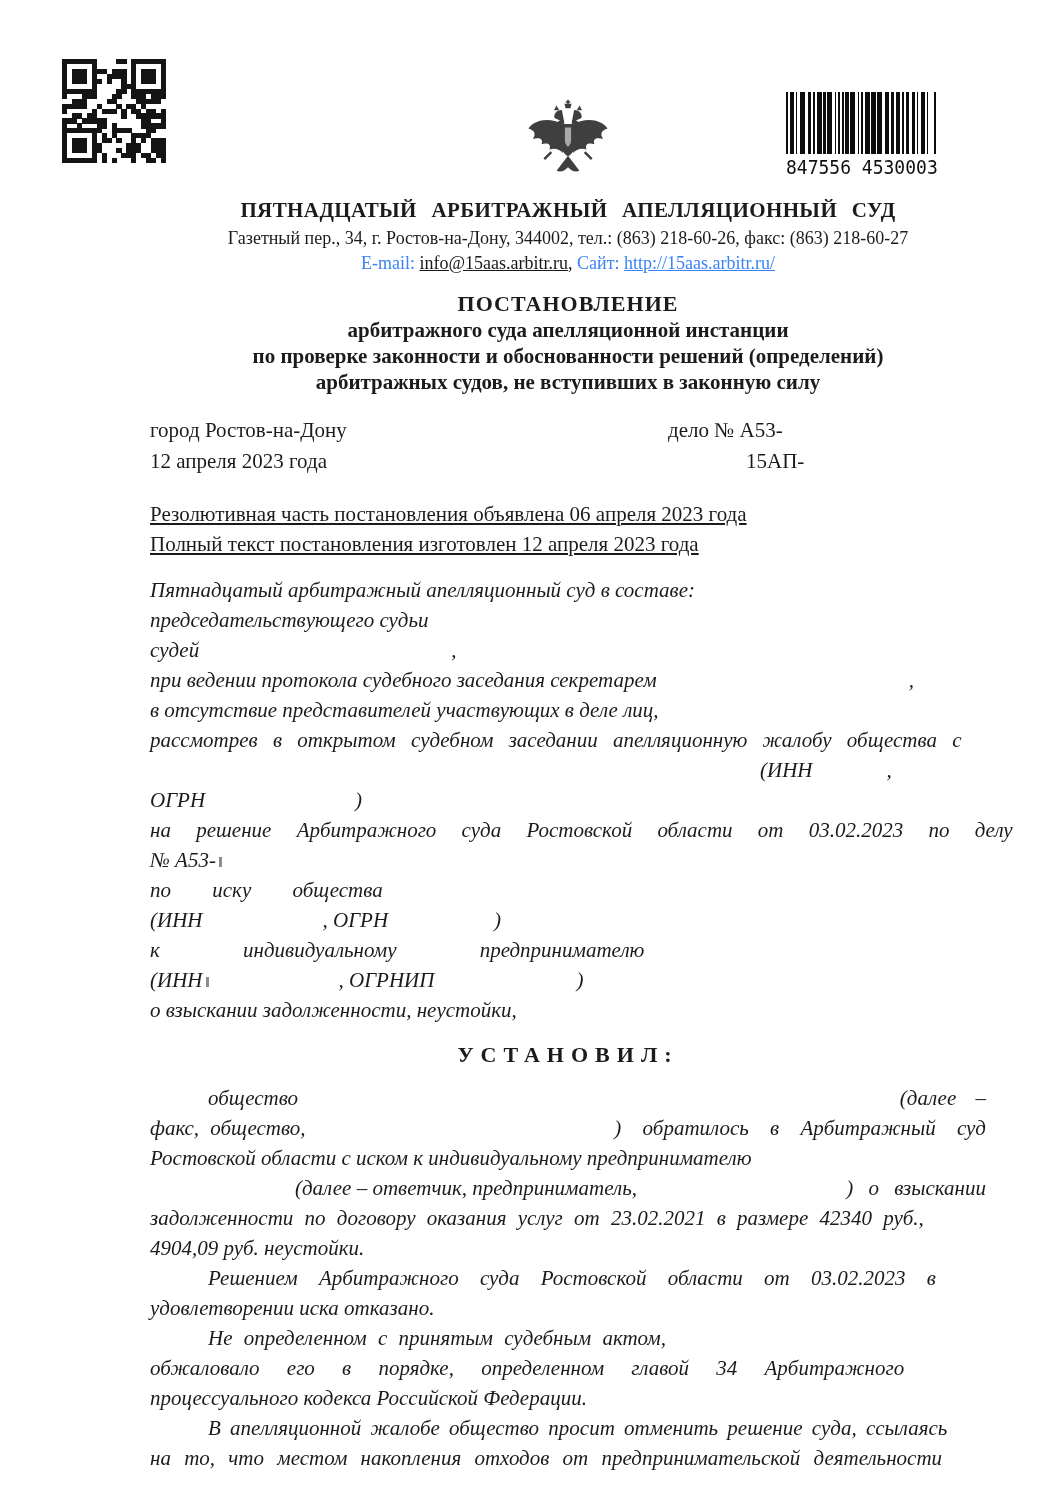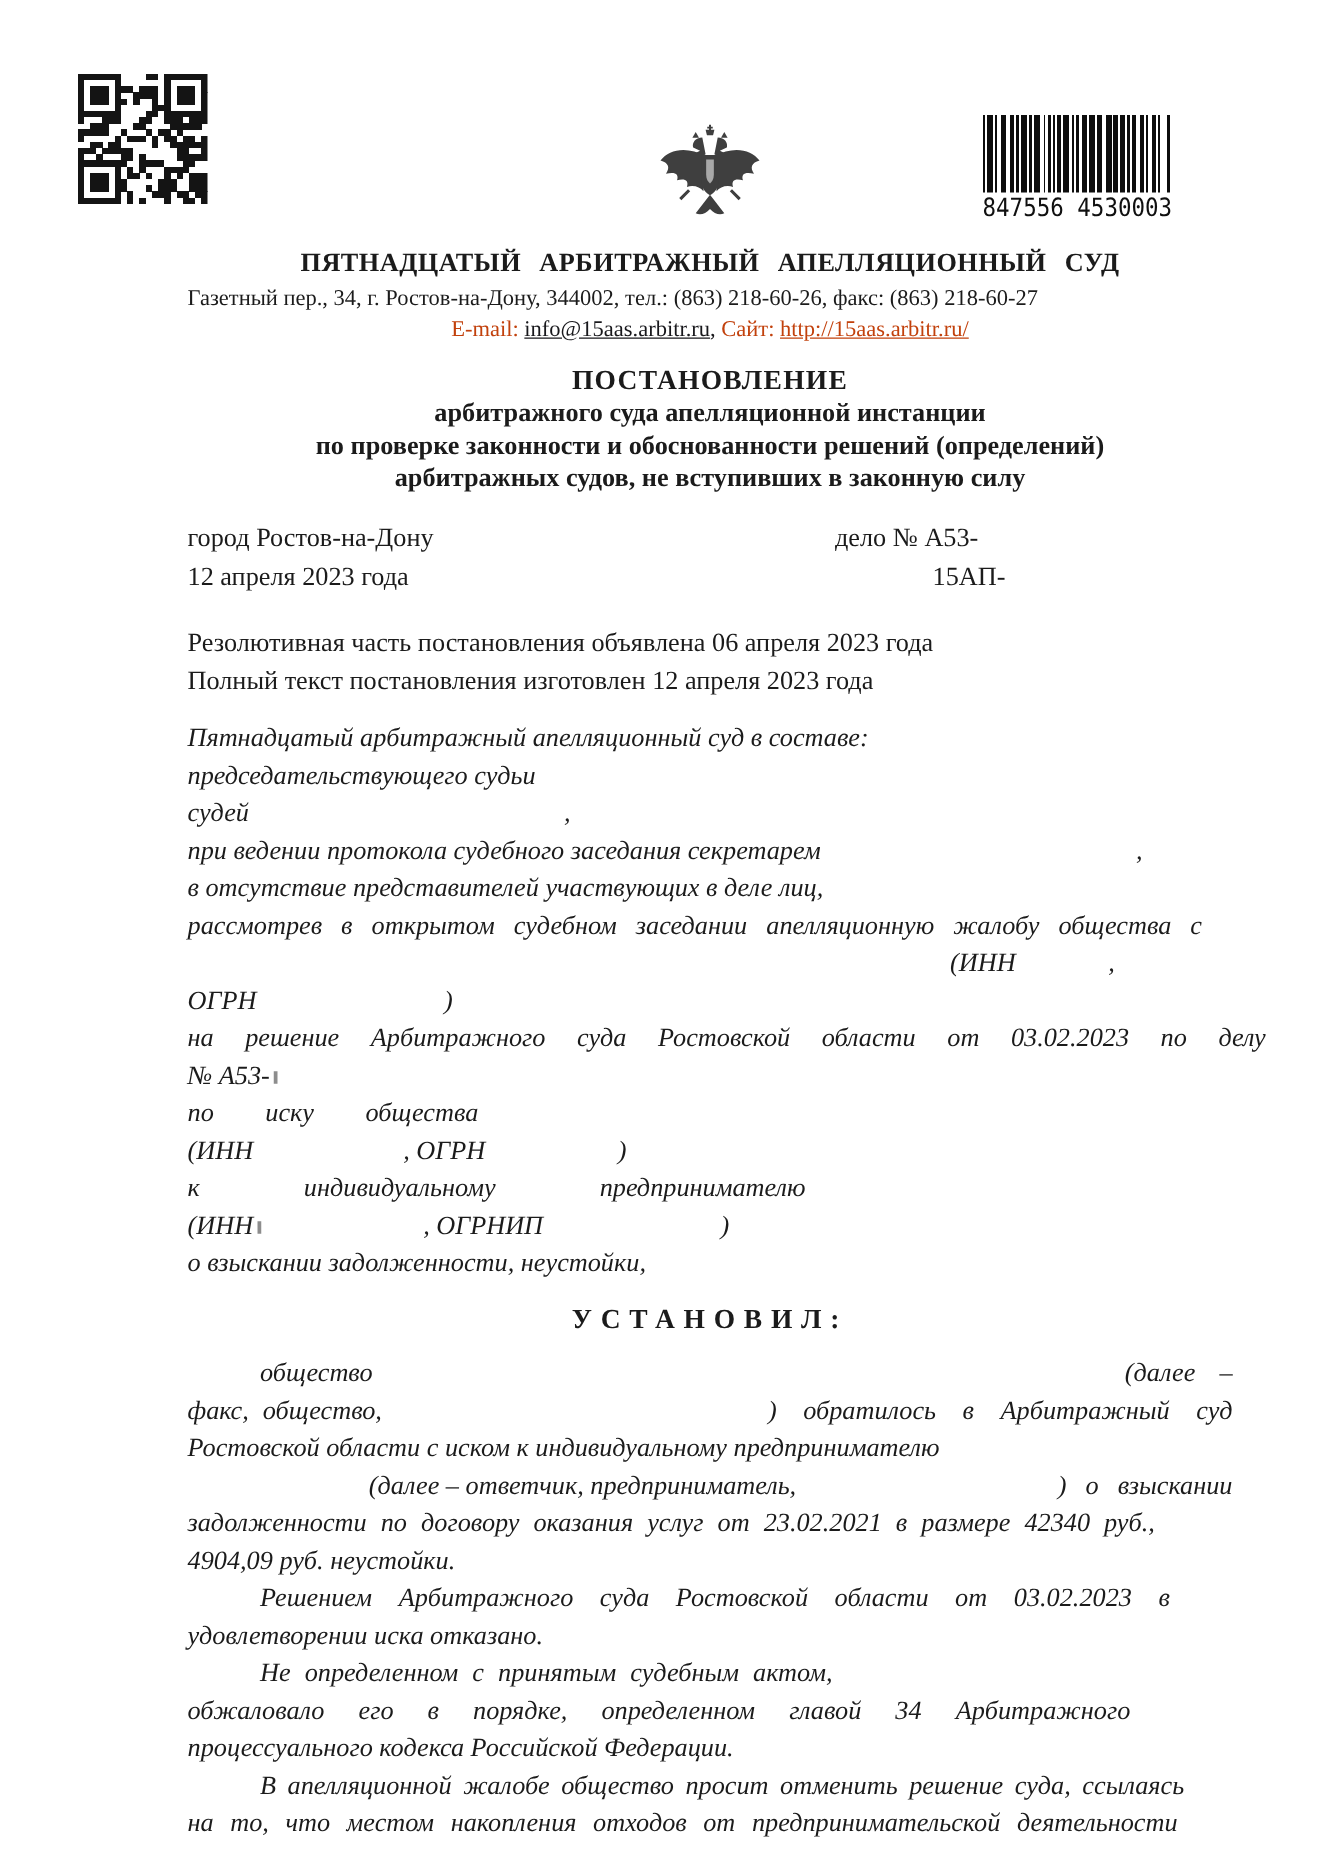--- a/index.html
+++ b/index.html
@@ -15,36 +15,36 @@
   .barcode{position:absolute;left:786px;top:92px;width:177px;}
   .barcode svg{width:150px;height:62px;display:block;}
   .barcode .digits{font-family:"DejaVu Sans Mono","Liberation Mono",monospace;
        font-size:18px;color:#101010;white-space:nowrap;letter-spacing:0px;
        transform:scaleY(1.12);transform-origin:top left;margin-top:1px;}
 
   
   .doc{position:absolute;left:150px;top:198px;width:836px;}
   .court-name{text-align:center;font-weight:bold;font-size:21px;line-height:25px;
        word-spacing:9px;letter-spacing:.4px;}
-  .addr{font-size:18px;line-height:23px;margin-top:4px;}
+  .addr{text-align:center;font-size:18px;line-height:23px;margin-top:4px;}
   .mail{text-align:center;font-size:18px;line-height:22px;margin-top:2px;}
-  .blue{color:#c2410c;}
+  .blue{color:#3b82f6;}
   .dark{color:#18181c;}
   .u{text-decoration:underline;}
   .title-block{margin-top:16px;text-align:center;font-weight:bold;}
   .title-main{font-size:22px;line-height:27px;letter-spacing:1px;}
   .title-sub{font-size:21px;line-height:26px;}
 
   .case-row{display:flex;margin-top:20px;font-size:21px;line-height:31px;}
   .case-left{flex:1;}
   .case-right{width:318px;}
   .case-right .l2{padding-left:78px;}
 
   .body-txt{font-size:21px;line-height:30px;}
-  .announce{margin-top:22px;}
+  .announce{margin-top:22px;text-decoration:underline;}
   .comp{margin-top:16px;font-style:italic;}
   .facts{margin-top:12px;font-style:italic;}
   .line{white-space:nowrap;}
   .split{display:flex;justify-content:space-between;white-space:nowrap;}
   .sp{display:inline-block;}
   .ind{padding-left:58px;}
   .ind2{padding-left:145px;}
   
   .ws4{word-spacing:4px;} .ws6{word-spacing:6px;} .ws8{word-spacing:8px;}
   .ws10{word-spacing:10px;} .ws14{word-spacing:14px;} .ws16{word-spacing:16px;}

